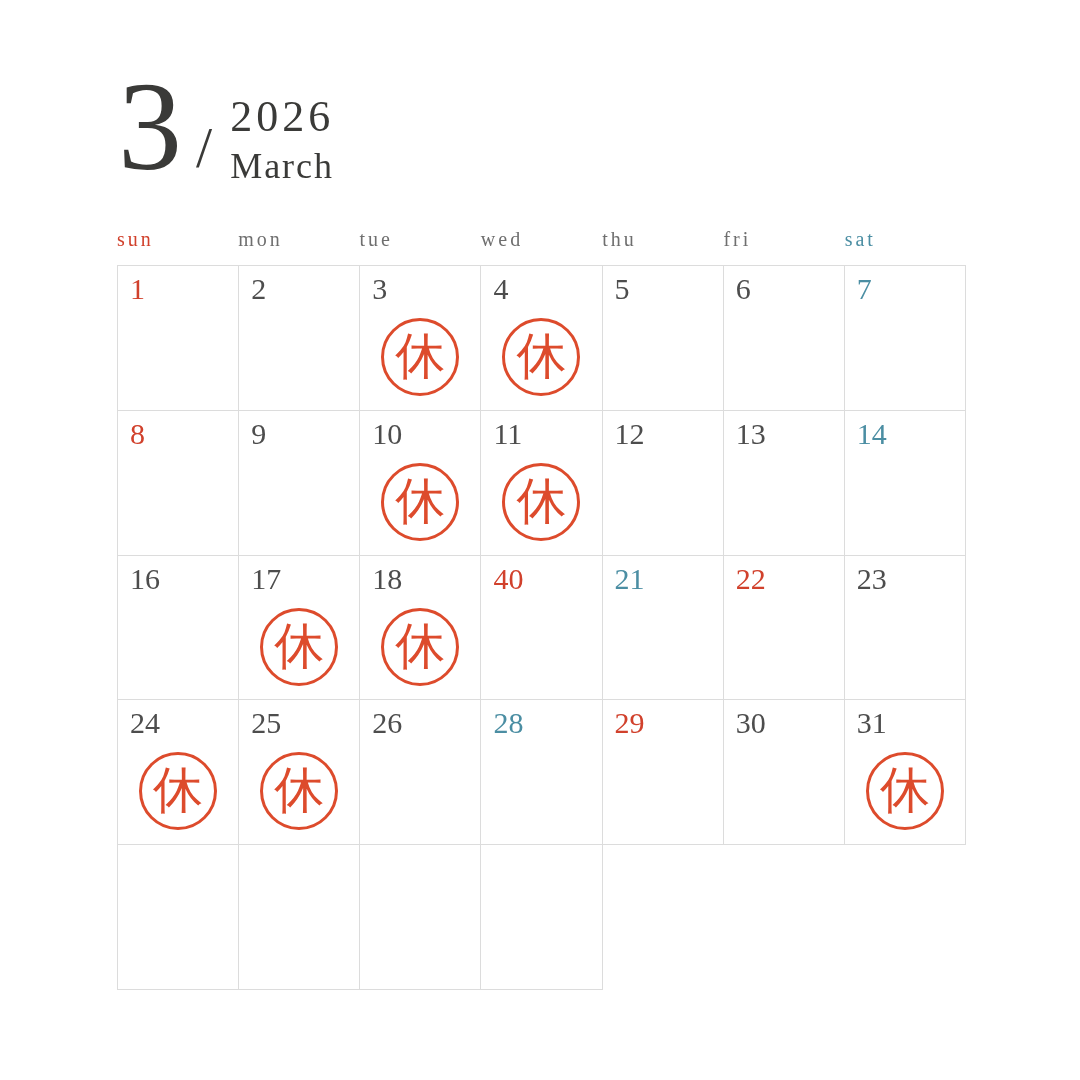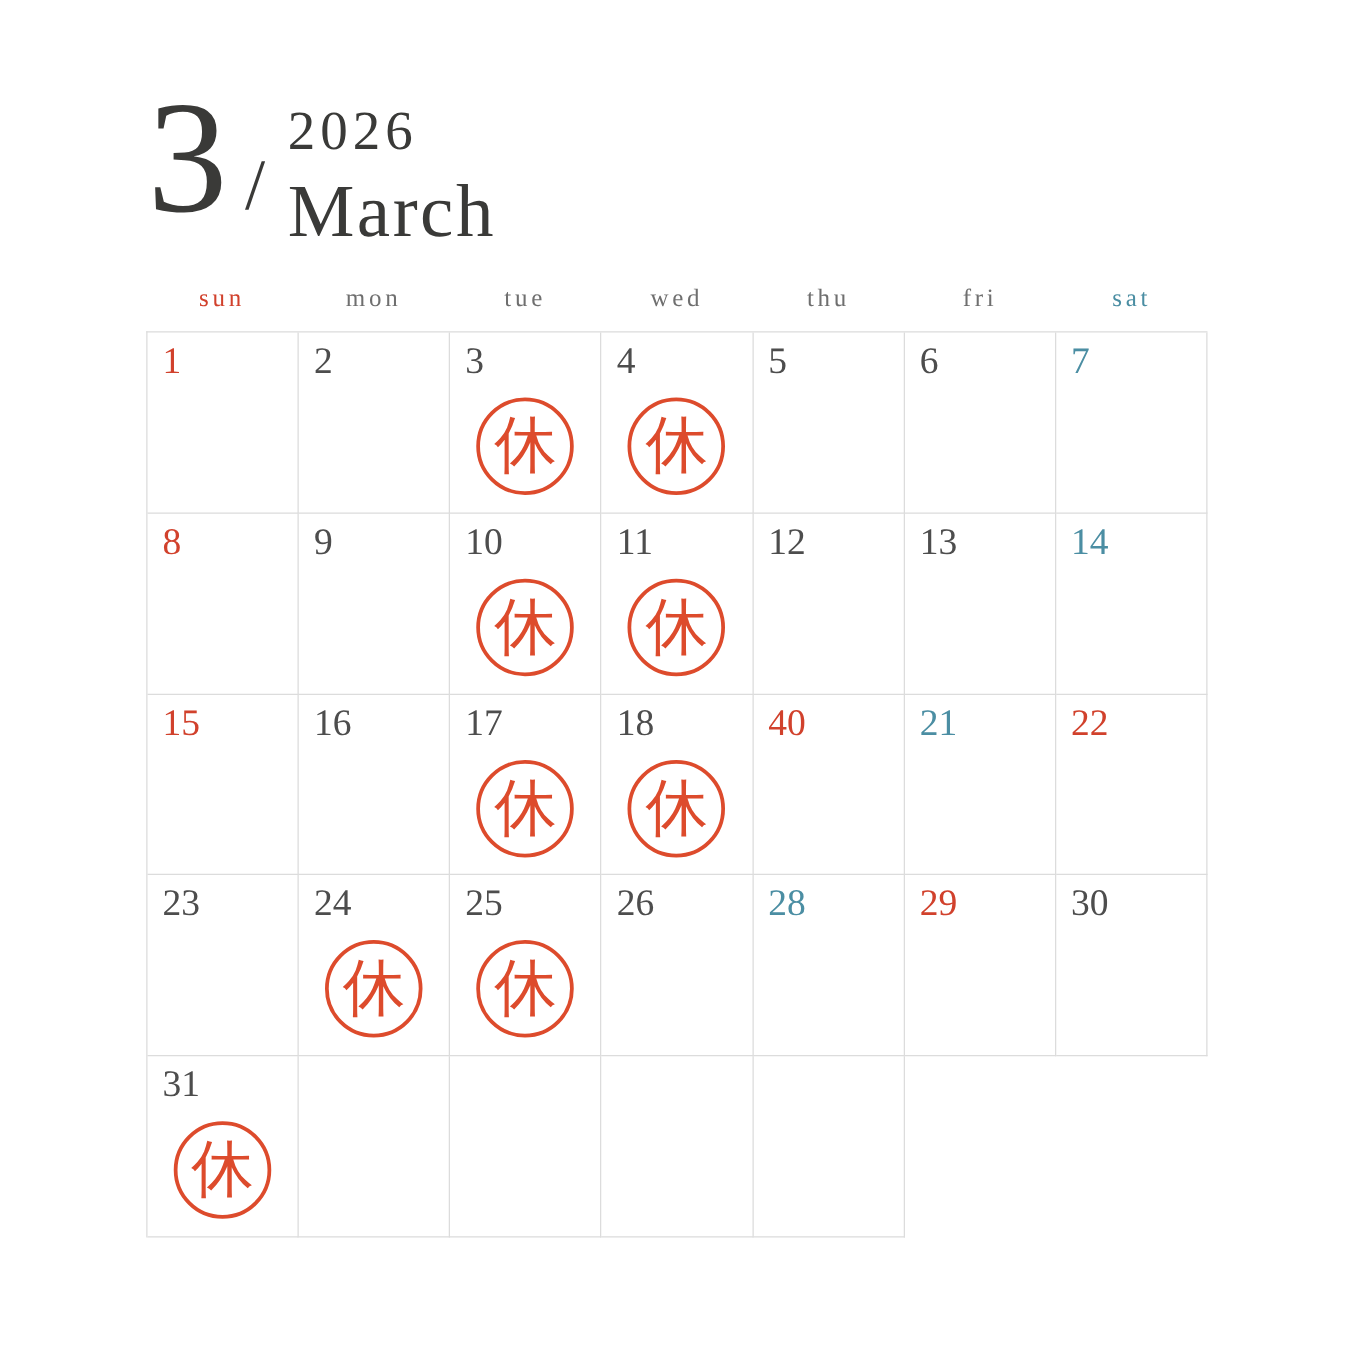--- a/index.html
+++ b/index.html
@@ -41,51 +41,51 @@
   .slash {
     font-family: "Liberation Serif", serif;
     font-size: 58px;
     color: #3a3a38;
     margin-left: 14px;
     margin-top: 52px;
     font-weight: 400;
   }
   .year-block {
     margin-left: 18px;
-    margin-top: 18px;
+    margin-top: 30px;
     display: flex;
     flex-direction: column;
   }
   .year {
     font-family: "Liberation Serif", serif;
     font-size: 44px;
     line-height: 1.15;
     letter-spacing: 4px;
     color: #3a3a38;
   }
   .month-name {
     font-family: "Liberation Serif", serif;
-    font-size: 60px;
+    font-size: 36px;
     line-height: 1.2;
     letter-spacing: 2px;
     color: #3a3a38;
     margin-top: 2px;
   }
 
   
   .weekdays {
     position: absolute;
     left: 117px;
     top: 228px;
     width: 849px;
     display: grid;
     grid-template-columns: repeat(7, 1fr);
   }
   .weekday {
-    text-align: center;
+    text-align: left;
     font-family: "Liberation Serif", serif;
     font-size: 20px;
     letter-spacing: 3px;
     color: #6f6f6f;
   }
   .weekday.sun { color: #d1412c; }
   .weekday.sat { color: #4b8ea3; }
 
   
   .grid {
@@ -216,23 +216,20 @@
       <div class="cell nostamp">
         <div class="daynum">12</div>
       </div>
       <div class="cell nostamp">
         <div class="daynum">13</div>
       </div>
       <div class="cell nostamp">
         <div class="daynum sat">14</div>
       </div>
       <div class="cell nostamp">
-        <div class="daynum sun">15</div>
-      </div>
-      <div class="cell nostamp">
         <div class="daynum">16</div>
       </div>
       <div class="cell">
         <div class="daynum">17</div>
         <div class="stamp">
           <span>休</span>
         </div>
       </div>
       <div class="cell">
         <div class="daynum">18</div>

